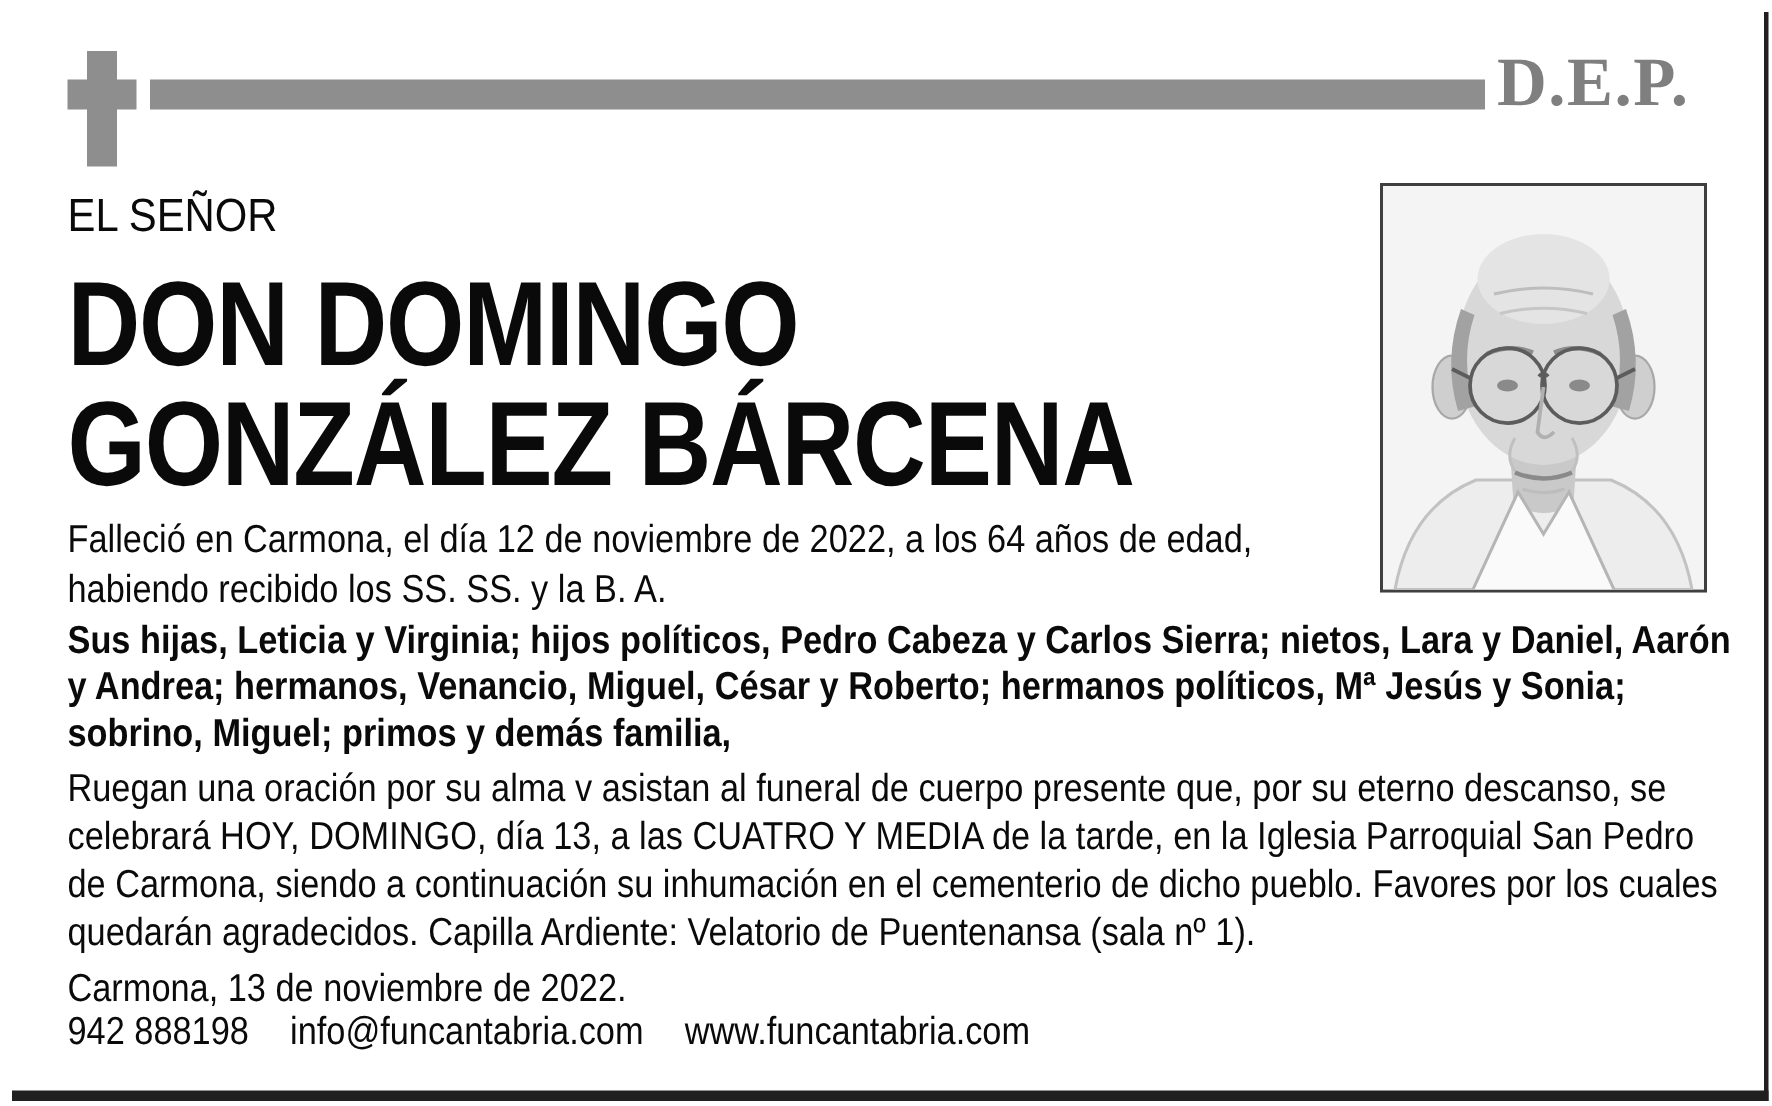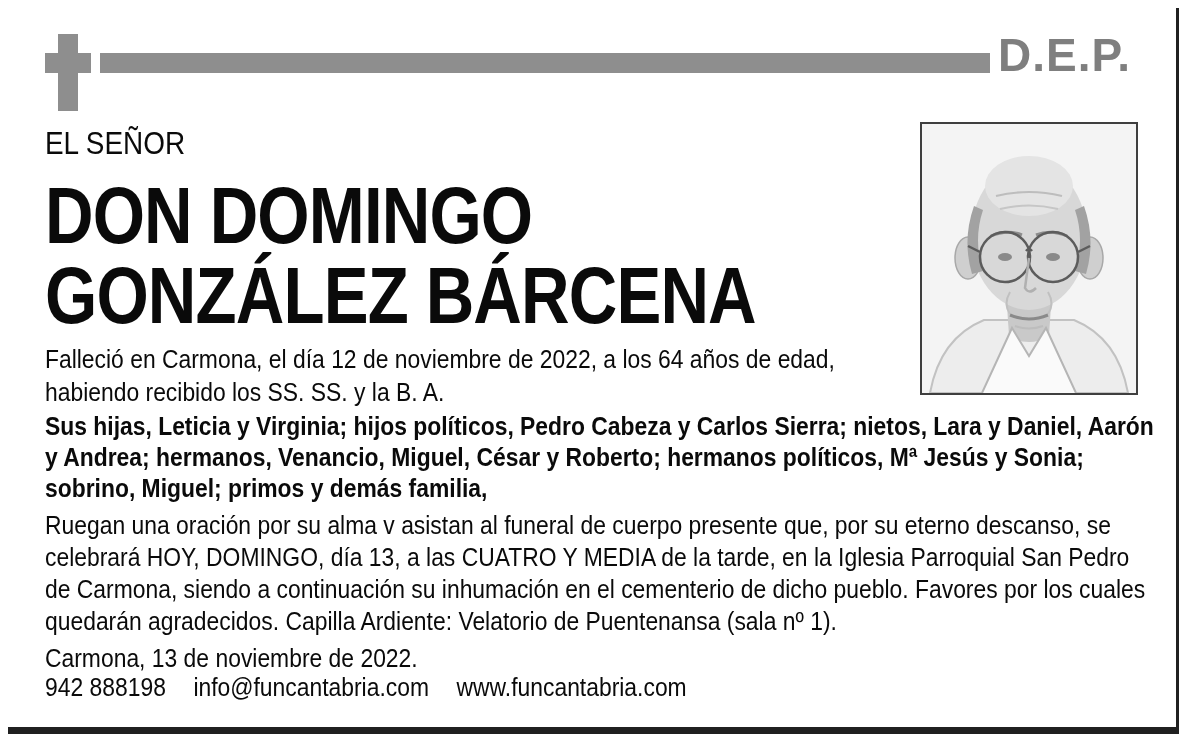--- a/index.html
+++ b/index.html
@@ -15,21 +15,21 @@
   
   .shadow-right  { position:absolute; left:1176px; top:8px;   width:3px;   height:726px; background:#202020; }
   .shadow-bottom { position:absolute; left:8px;    top:727px; width:1171px; height:7px;  background:#202020; }
 
   
   .cross-v { position:absolute; left:58px;  top:34px; width:20px; height:77px; background:#8e8e8e; }
   .cross-h { position:absolute; left:45px;  top:53px; width:46px; height:20px; background:#8e8e8e; }
   .rule    { position:absolute; left:100px; top:53px; width:890px; height:20px; background:#8e8e8e; }
   .dep {
     position:absolute; left:998px; top:28px;
-    font-size:46px; font-weight:bold; color:#7f7f7f; letter-spacing:1px;
+    font-size:46px; font-weight:bold; color:#7f7f7f; letter-spacing:1px;font-family:Liberation Serif, serif;
   }
 
   .honorific {
     position:absolute; left:45px; top:126px;
     font-size:31px; font-weight:400; white-space:nowrap;
     transform:scaleX(0.9); transform-origin:0 0;
   }
   .name {
     position:absolute; left:45px; top:176px; margin:0;
     font-size:80px; line-height:80px; font-weight:bold; letter-spacing:-1px;

